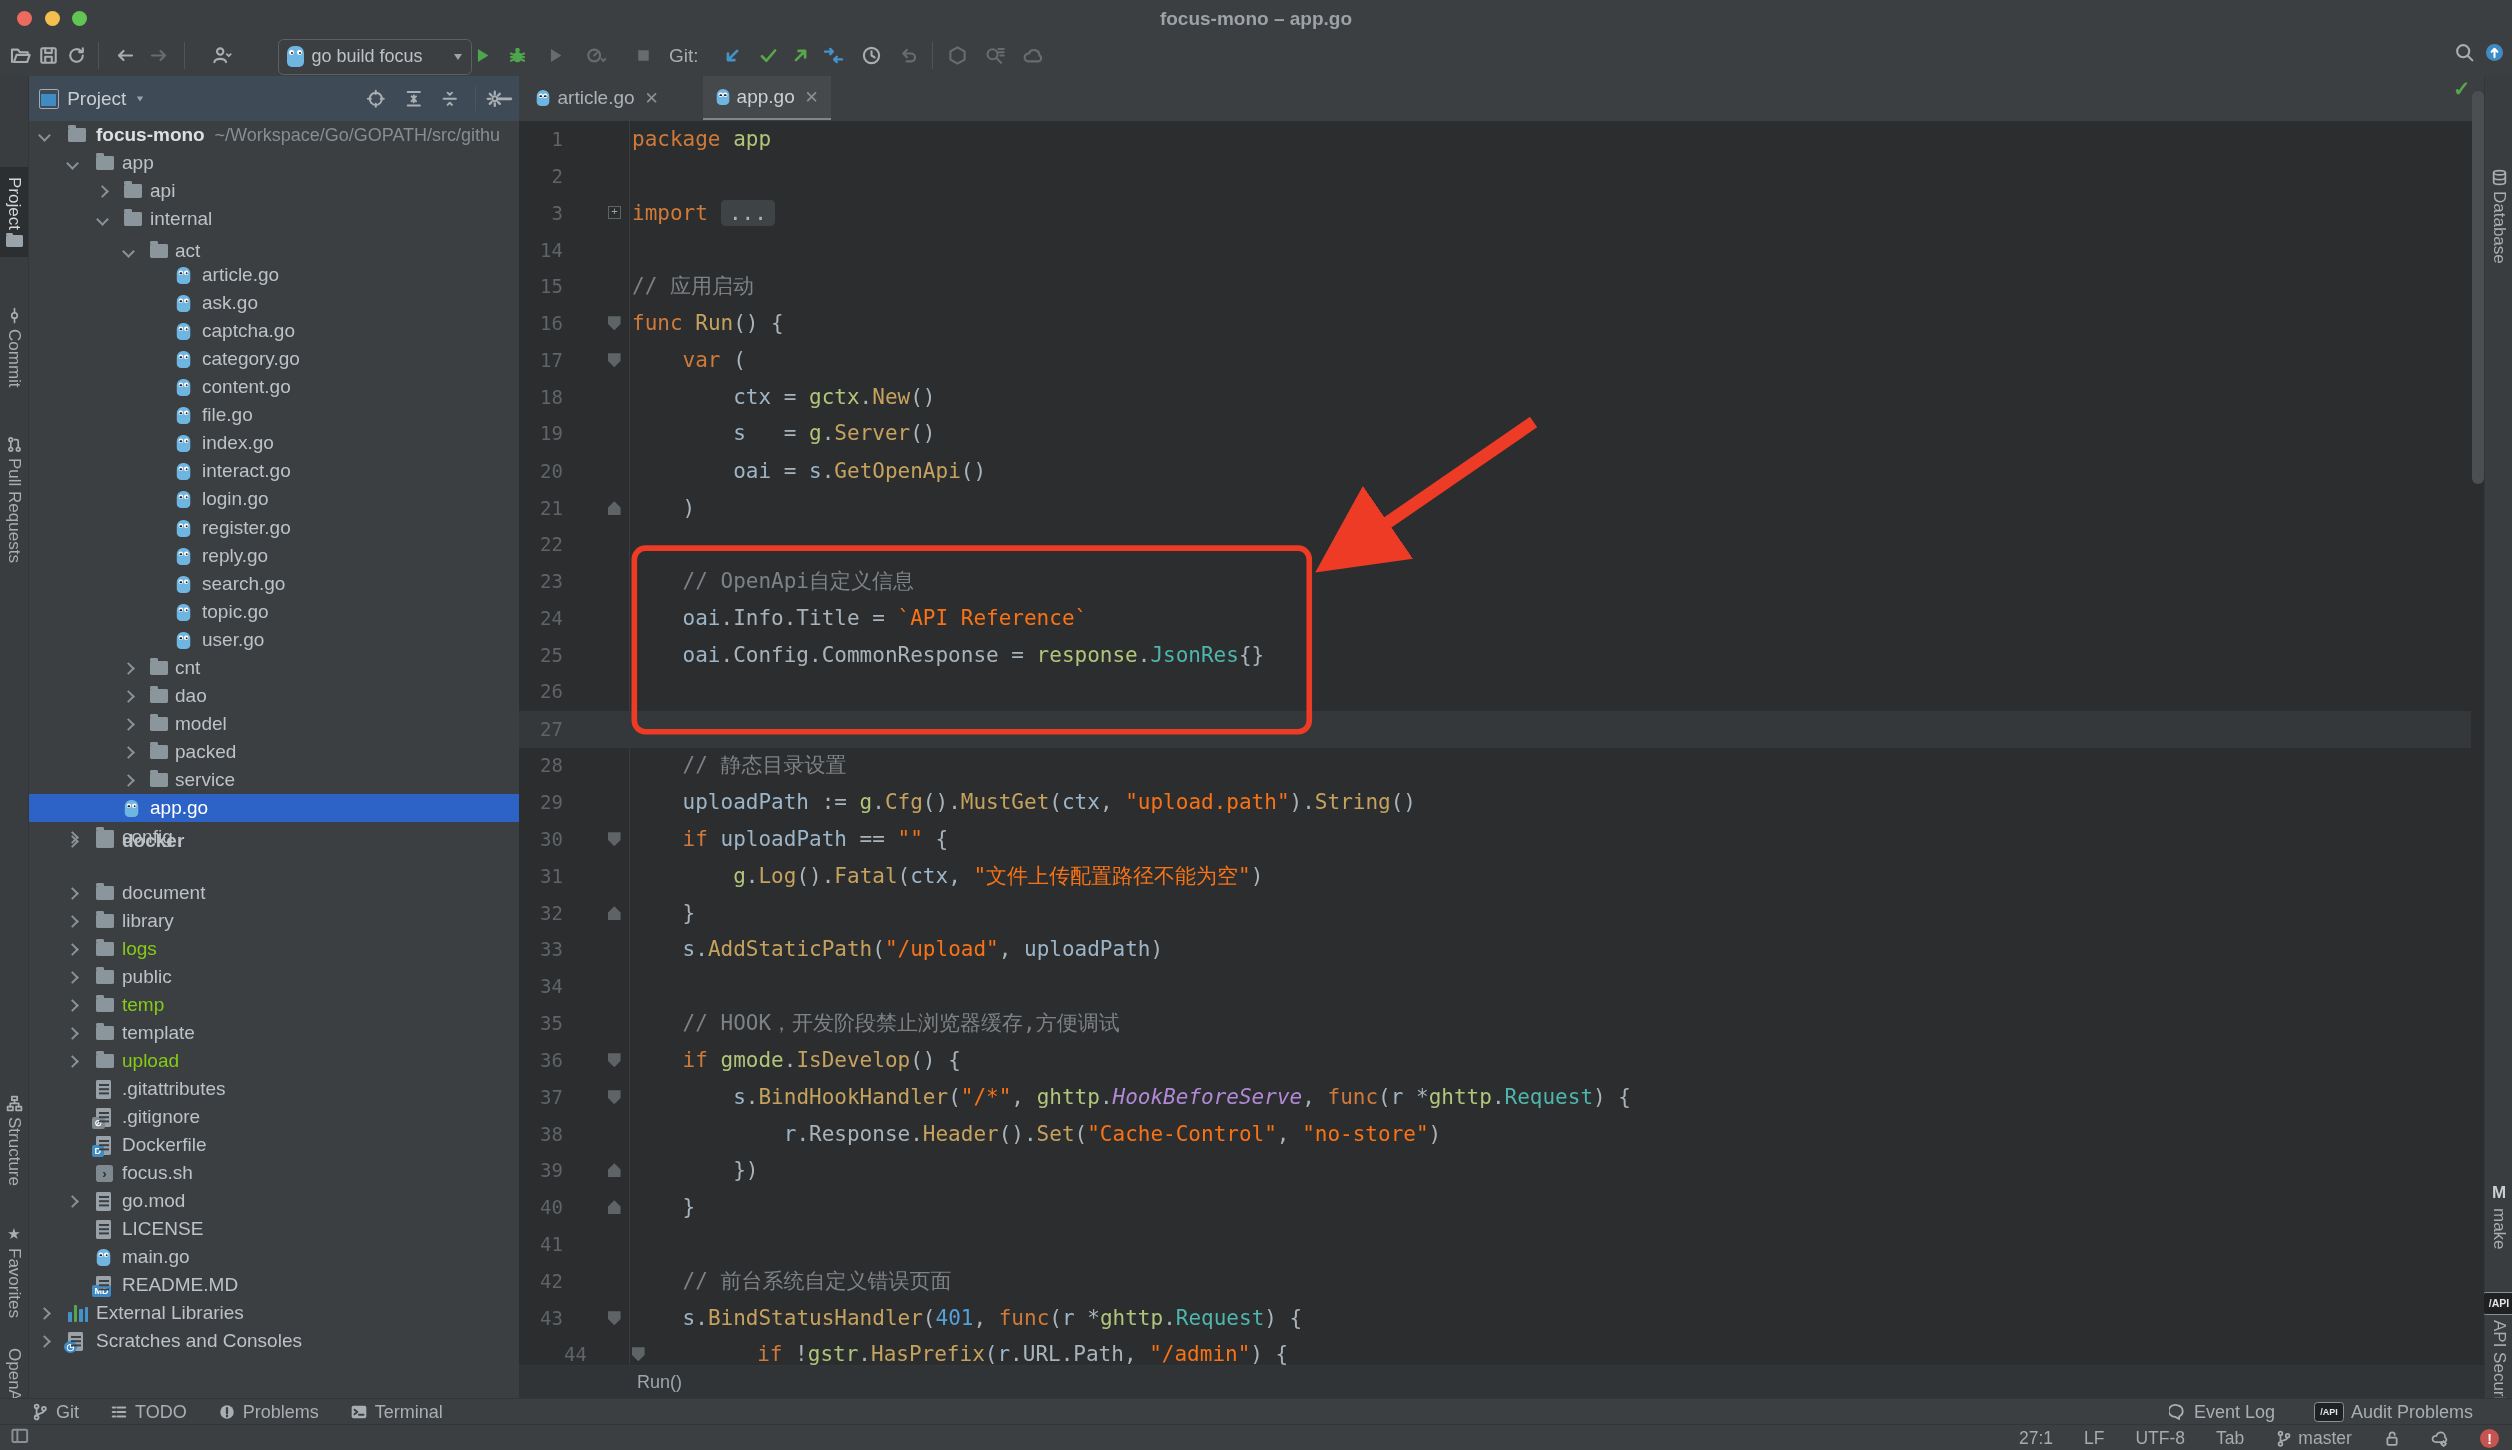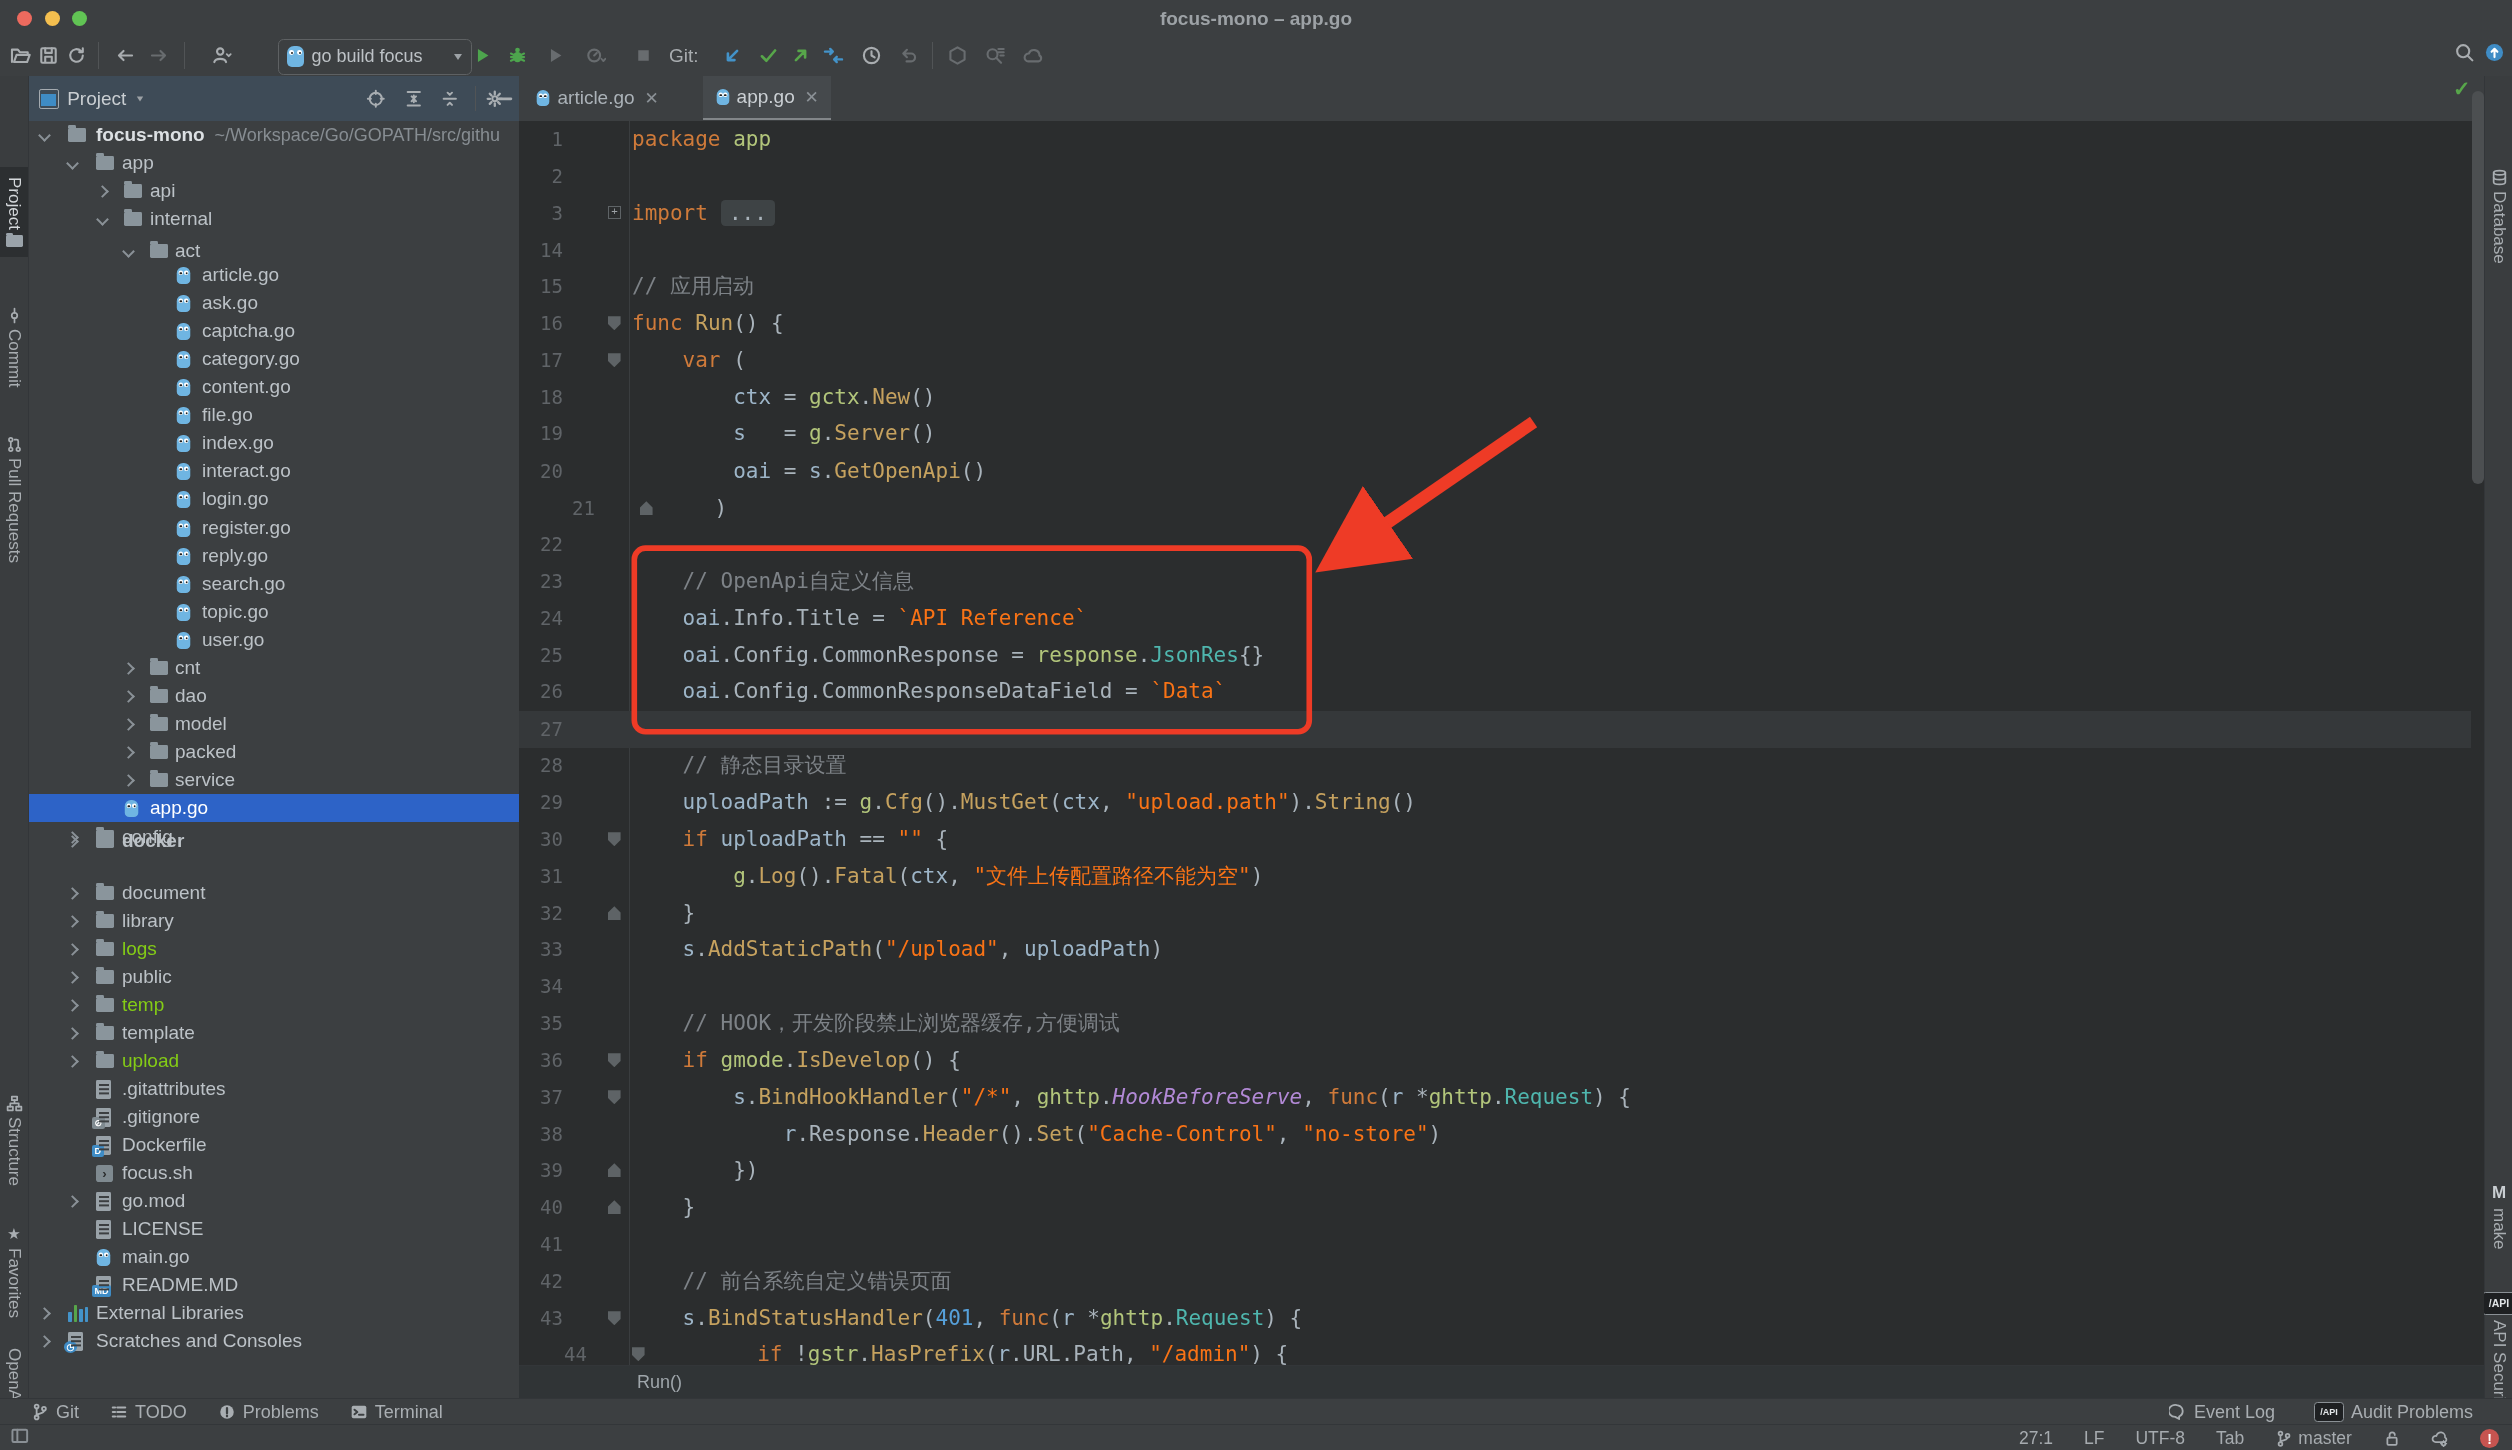--- a/index.html
+++ b/index.html
@@ -767,21 +767,21 @@
           <span class="codetext"><span class="tk-def">        </span><span class="tk-var">ctx</span><span class="tk-def"> = </span><span class="tk-pkg">gctx</span><span class="tk-def">.</span><span class="tk-fn">New</span><span class="tk-def">()</span></span>
         </div>
         <div class="cline" style="top: 294px;">
           <span class="ln">19</span>
           <span class="codetext"><span class="tk-def">        </span><span class="tk-var">s</span><span class="tk-def">   = </span><span class="tk-pkg">g</span><span class="tk-def">.</span><span class="tk-fn">Server</span><span class="tk-def">()</span></span>
         </div>
         <div class="cline" style="top: 332px;">
           <span class="ln">20</span>
           <span class="codetext"><span class="tk-def">        </span><span class="tk-var">oai</span><span class="tk-def"> = </span><span class="tk-var">s</span><span class="tk-def">.</span><span class="tk-fn">GetOpenApi</span><span class="tk-def">()</span></span>
         </div>
-        <div class="cline" style="top: 369px; margin-left: 32px;">
+        <div class="cline" style="top: 369px;">
           <span class="ln">21</span>
           <span class="fold close"></span>
           <span class="codetext"><span class="tk-def">    )</span></span>
         </div>
         <div class="cline" style="top: 405px;">
           <span class="ln">22</span>
           <span class="codetext"></span>
         </div>
         <div class="cline" style="top: 442px;">
           <span class="ln">23</span>
@@ -790,21 +790,20 @@
         <div class="cline" style="top: 479px;">
           <span class="ln">24</span>
           <span class="codetext"><span class="tk-def">    </span><span class="tk-var">oai</span><span class="tk-def">.Info.Title = </span><span class="tk-str">`API Reference`</span></span>
         </div>
         <div class="cline" style="top: 516px;">
           <span class="ln">25</span>
           <span class="codetext"><span class="tk-def">    </span><span class="tk-var">oai</span><span class="tk-def">.Config.CommonResponse = </span><span class="tk-pkg">response</span><span class="tk-def">.</span><span class="tk-type">JsonRes</span><span class="tk-def">{}</span></span>
         </div>
         <div class="cline" style="top: 552px;">
           <span class="ln">26</span>
-          <span class="codetext"><span class="tk-def">    </span><span class="tk-var">oai</span><span class="tk-def">.Config.CommonResponseDataField = </span><span class="tk-str">`Data`</span></span>
         </div>
         <div class="cline caret-line" style="top: 590px;">
           <span class="ln">27</span>
           <span class="codetext"></span>
         </div>
         <div class="cline" style="top: 626px;">
           <span class="ln">28</span>
           <span class="codetext"><span class="tk-def">    </span><span class="tk-com">// 静态目录设置</span></span>
         </div>
         <div class="cline" style="top: 663px;">

